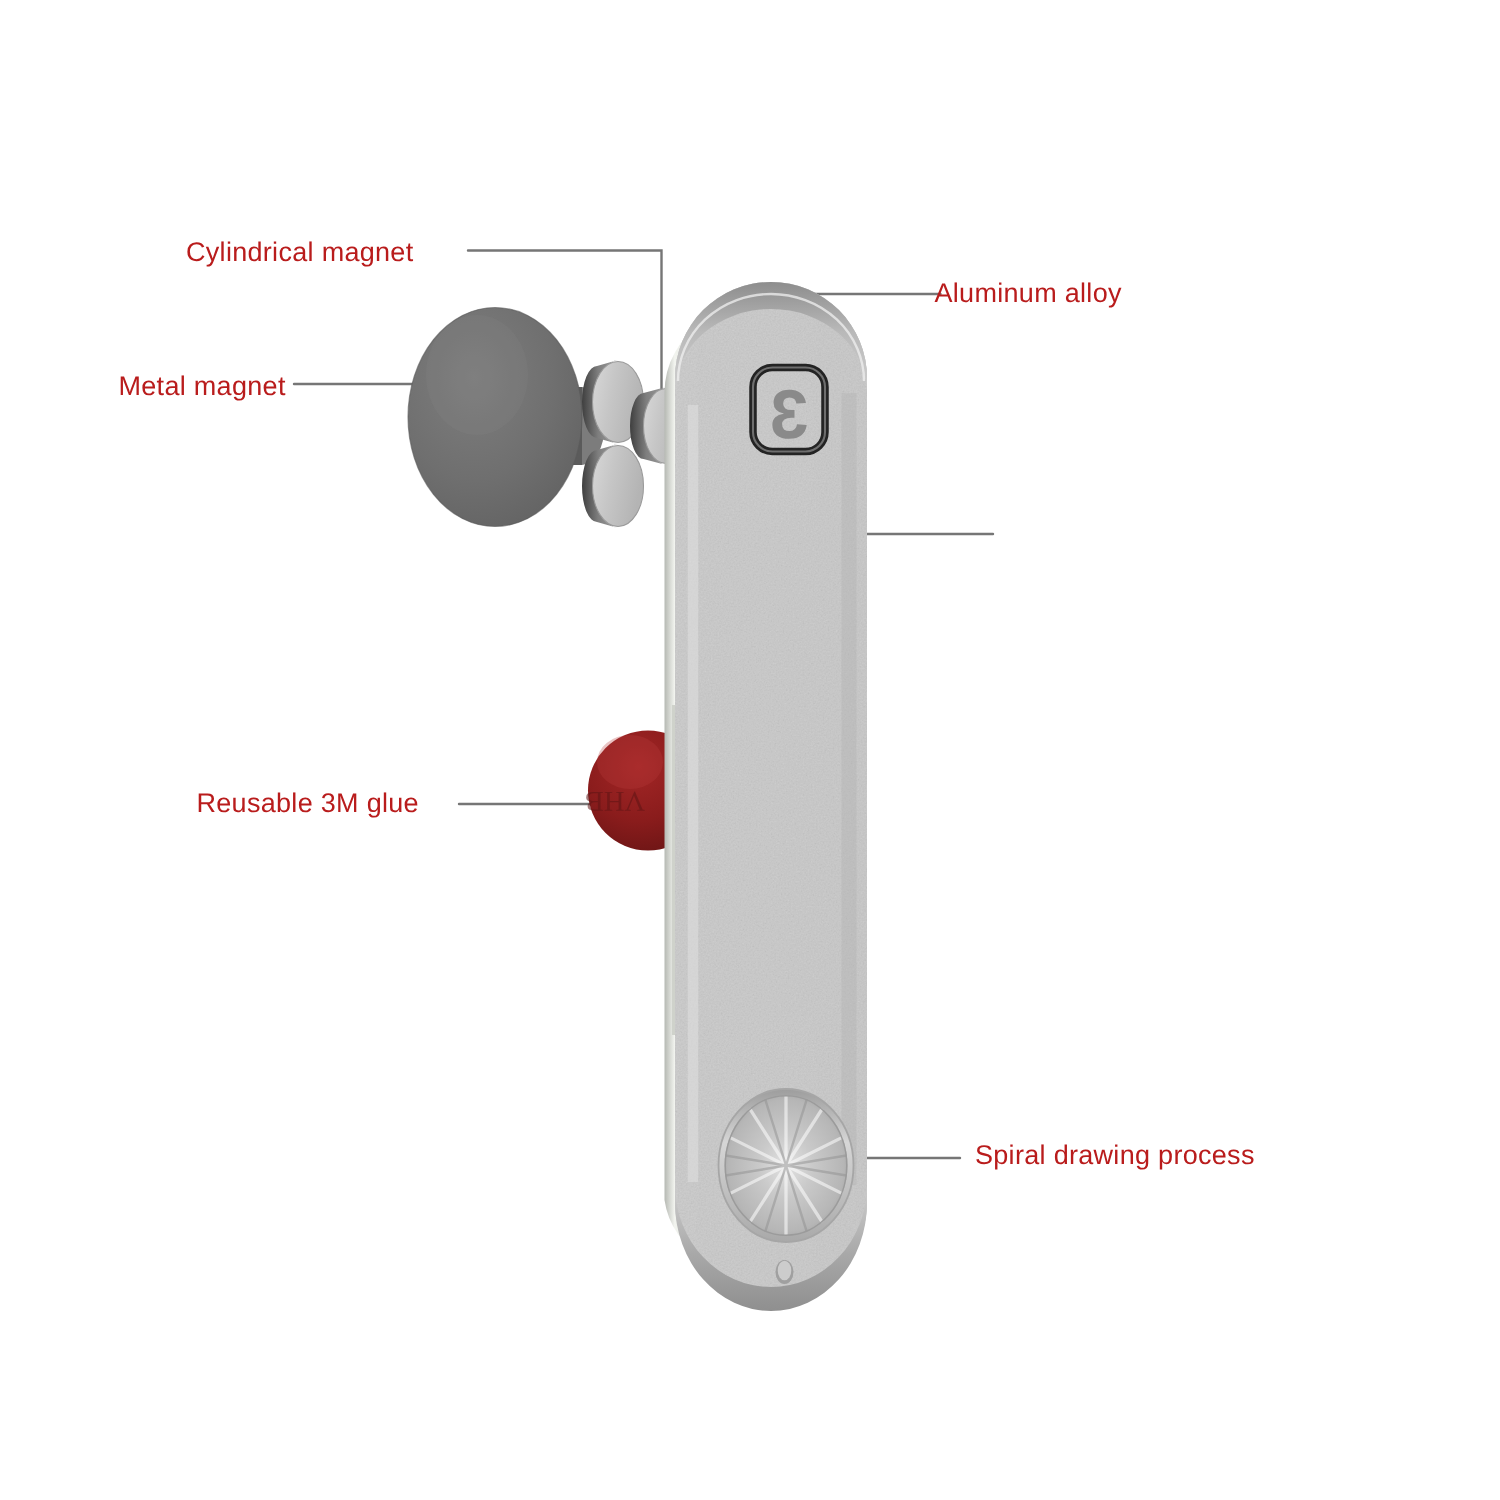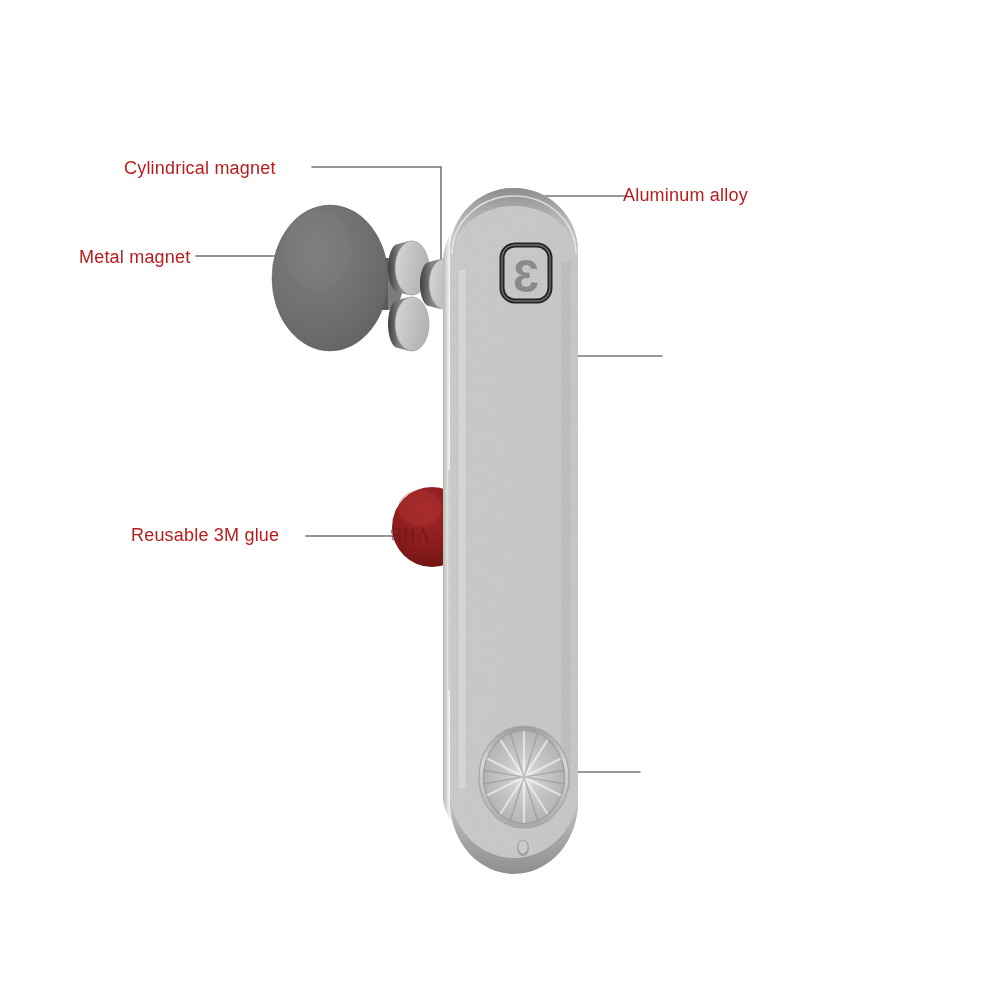--- a/index.html
+++ b/index.html
@@ -266,14 +266,15 @@
 
   <div class="callout-label lbl-cyl">Cylindrical magnet</div>
 
   <div class="callout-label lbl-shaft">Metal magnet</div>
 
   <div class="callout-label lbl-alu">Aluminum alloy</div>
 
 
   <div class="callout-label lbl-glue">Reusable 3M glue</div>
 
+  <div class="callout-label lbl-spiral">Spiral drawing process</div>
 
 </div>
 
 </body></html>

